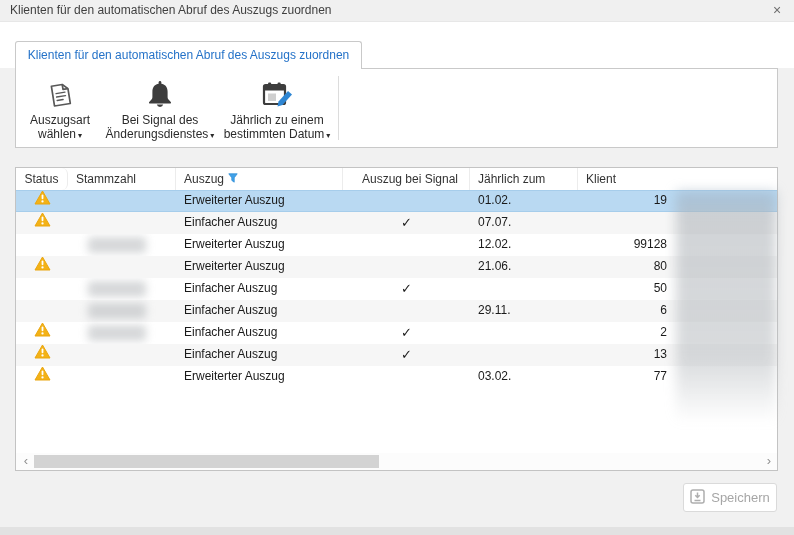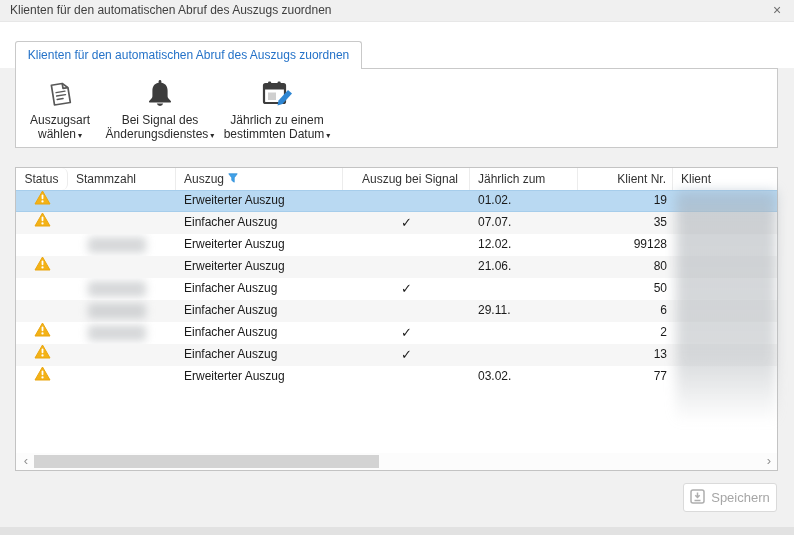--- a/index.html
+++ b/index.html
@@ -16,21 +16,21 @@
   .close-btn { position:absolute; right:6px; top:0; width:22px; height:21px;
     text-align:center; line-height:20px; font-size:14px; color:#6e6e6e; cursor:default; }
   
   .ribbon-strip { position:absolute; left:0; top:22px; width:794px; height:46px; background:#ffffff; }
   .ribbon-tab { position:absolute; left:15px; top:41px; width:347px; height:28px;
     background:#ffffff; border:1px solid #c9c9c9; border-bottom:none;
     border-radius:3px 3px 0 0; z-index:2; text-align:center; line-height:27px;
     color:#2472c8; }
   .ribbon-panel { position:absolute; left:15px; top:68px; width:763px; height:80px;
     background:#ffffff; border:1px solid #c9c9c9; z-index:1; }
-  .ribbon-buttons { display:flex; height:100%; padding:4px 12px 4px 2px;align-items:flex-end; }
+  .ribbon-buttons { display:flex; height:100%; padding:4px 12px 4px 2px; }
   .rbtn { display:flex; flex-direction:column; align-items:center; justify-content:flex-start;
     padding-top:3px; border-radius:2px; }
   .rbtn .ricon { height:38px; display:flex; align-items:center; justify-content:center; }
   .rbtn .rlabel { text-align:center; line-height:14px; color:#2b2b2b; }
   .rbtn .caret { font-size:8px; color:#2b2b2b; margin-left:2px; }
   .rbtn1 { width:84px; } .rbtn2 { width:116px; } .rbtn3 { width:118px; }
   .vsep { width:1px; background:#dcdcdc; margin:3px 0 3px 2px; }
   
   .table-wrap { position:absolute; left:15px; top:167px; width:763px; height:304px;
     background:#ffffff; border:1px solid #c3c3c3; }
@@ -139,23 +139,20 @@
             <path d="M.8 .8 h8.4 L6.2 4.8 v4.4 L3.8 7.4 V4.8 Z" fill="#41a1e8" stroke="#2e8fd8" stroke-width=".8"></path>
           </svg>
       </span>
     </div>
     <div class="hcell c3">
         <span>Auszug bei Signal</span>
       </div>
     <div class="hcell c4">
         <span>Jährlich zum</span>
       </div>
-    <div class="hcell c5">
-        <span>Klient Nr.</span>
-      </div>
     <div class="hcell c6">
         <span>Klient</span>
       </div>
   </div>
   <div>
       <div class="trow sel">
         <div class="cell c0">
           <span><svg width="17" height="15" viewBox="0 0 17 15">
               <path d="M8.5 1 L16 14 H1 Z" fill="#f3b217" stroke="#eaa60f" stroke-width="1" stroke-linejoin="round"></path>
               <rect x="7.6" y="4.6" width="1.8" height="4.6" rx=".9" fill="#fff"></rect>
@@ -174,21 +171,20 @@
           <span><svg width="17" height="15" viewBox="0 0 17 15">
               <path d="M8.5 1 L16 14 H1 Z" fill="#f3b217" stroke="#eaa60f" stroke-width="1" stroke-linejoin="round"></path>
               <rect x="7.6" y="4.6" width="1.8" height="4.6" rx=".9" fill="#fff"></rect>
               <circle cx="8.5" cy="11.4" r="1.15" fill="#fff"></circle>
             </svg></span>
         </div>
         <div class="cell c1"></div>
         <div class="cell c2">Einfacher Auszug</div>
         <div class="cell c3"><span>✓</span></div>
         <div class="cell c4">07.07.</div>
-        <div class="cell c5">35</div>
         <div class="cell c6"></div>
       </div>
       <div class="trow">
         <div class="cell c0"></div>
         <div class="cell c1"><span class="blur-blob"></span></div>
         <div class="cell c2">Erweiterter Auszug</div>
         <div class="cell c3"></div>
         <div class="cell c4">12.02.</div>
         <div class="cell c5">99128</div>
         <div class="cell c6"></div>

